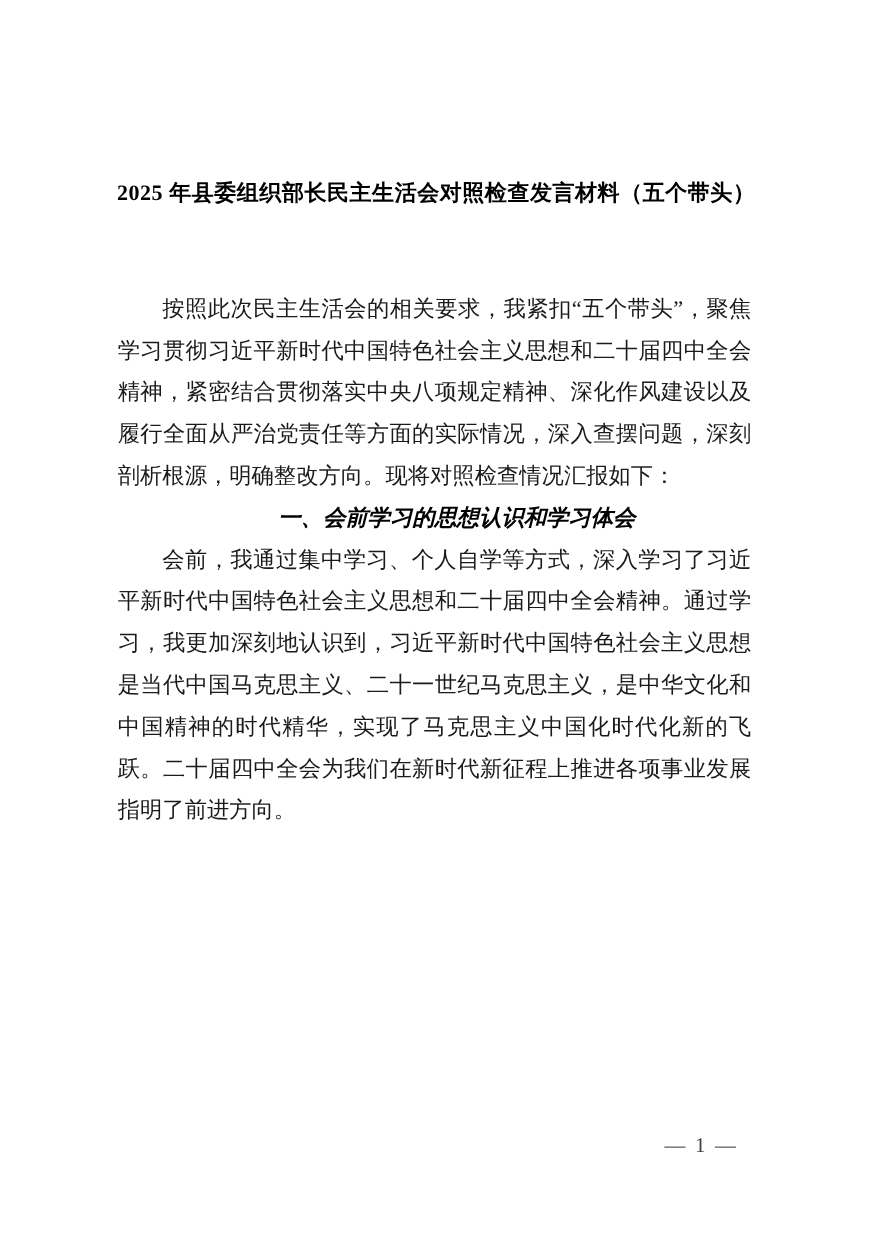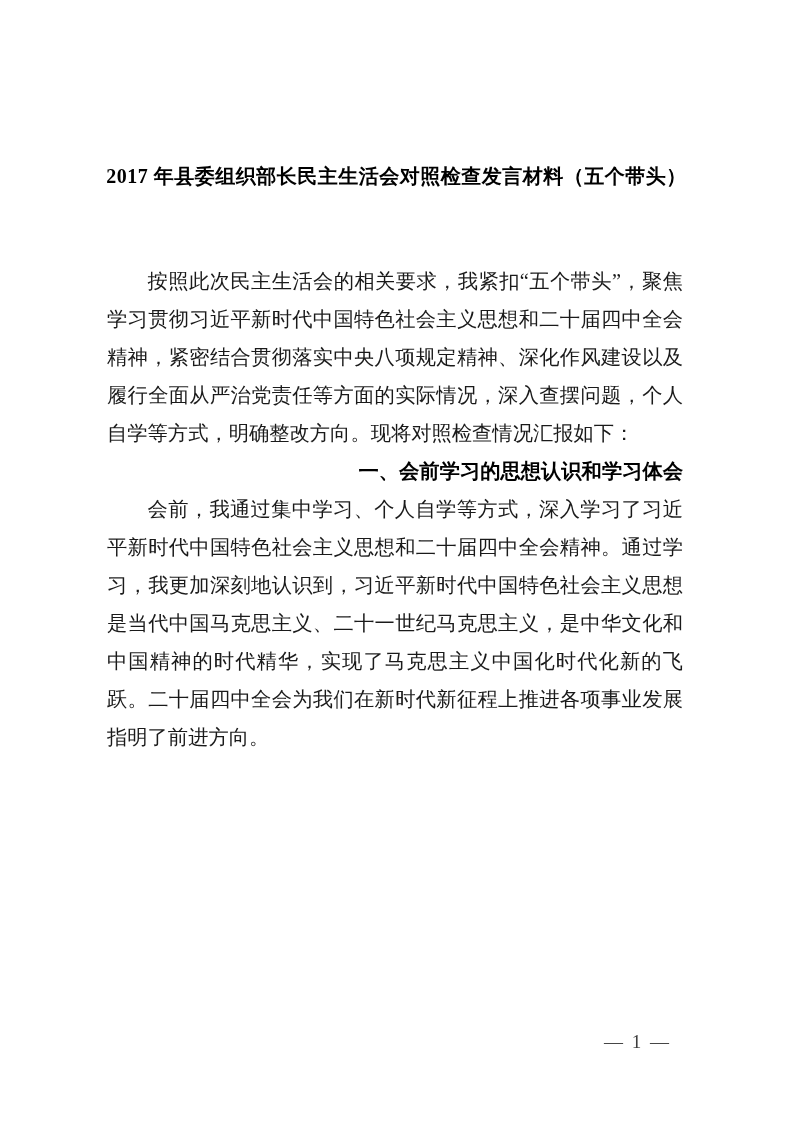--- a/index.html
+++ b/index.html
@@ -44,44 +44,45 @@
     text-indent: 2em;
     color: #1a1a1a;
   }
   .section-heading {
     margin: 0;
     font-family: "Liberation Sans", sans-serif;
     font-weight: bold;
     font-size: 20.3px;
     line-height: 38px;
     text-indent: 2em;
-    text-align: right;
+    text-align: center;
     color: #000000;
+    font-style: italic;
   }
   .page-footer {
     position: absolute;
     top: 1030px;
     right: 122px;
     font-family: "Liberation Serif", serif;
     font-size: 19px;
     line-height: 24px;
     color: #3d3d3d;
     letter-spacing: 2px;
   }
 </style>
 </head>
 <body>
 
 <div class="page">
 
-  <h1 class="doc-title">2017 年县委组织部长民主生活会对照检查发言材料（五个带头）</h1>
+  <h1 class="doc-title">2025 年县委组织部长民主生活会对照检查发言材料（五个带头）</h1>
 
   <div class="content">
 
-    <p class="body-para">按照此次民主生活会的相关要求，我紧扣“五个带头”，聚焦学习贯彻习近平新时代中国特色社会主义思想和二十届四中全会精神，紧密结合贯彻落实中央八项规定精神、深化作风建设以及履行全面从严治党责任等方面的实际情况，深入查摆问题，个人自学等方式，明确整改方向。现将对照检查情况汇报如下：</p>
+    <p class="body-para">按照此次民主生活会的相关要求，我紧扣“五个带头”，聚焦学习贯彻习近平新时代中国特色社会主义思想和二十届四中全会精神，紧密结合贯彻落实中央八项规定精神、深化作风建设以及履行全面从严治党责任等方面的实际情况，深入查摆问题，深刻剖析根源，明确整改方向。现将对照检查情况汇报如下：</p>
 
     <h2 class="section-heading">一、会前学习的思想认识和学习体会</h2>
 
     <p class="body-para">会前，我通过集中学习、个人自学等方式，深入学习了习近平新时代中国特色社会主义思想和二十届四中全会精神。通过学习，我更加深刻地认识到，习近平新时代中国特色社会主义思想是当代中国马克思主义、二十一世纪马克思主义，是中华文化和中国精神的时代精华，实现了马克思主义中国化时代化新的飞跃。二十届四中全会为我们在新时代新征程上推进各项事业发展指明了前进方向。</p>
 
 
   </div>
 
   <div class="page-footer">
     <span>— 1 —</span>

